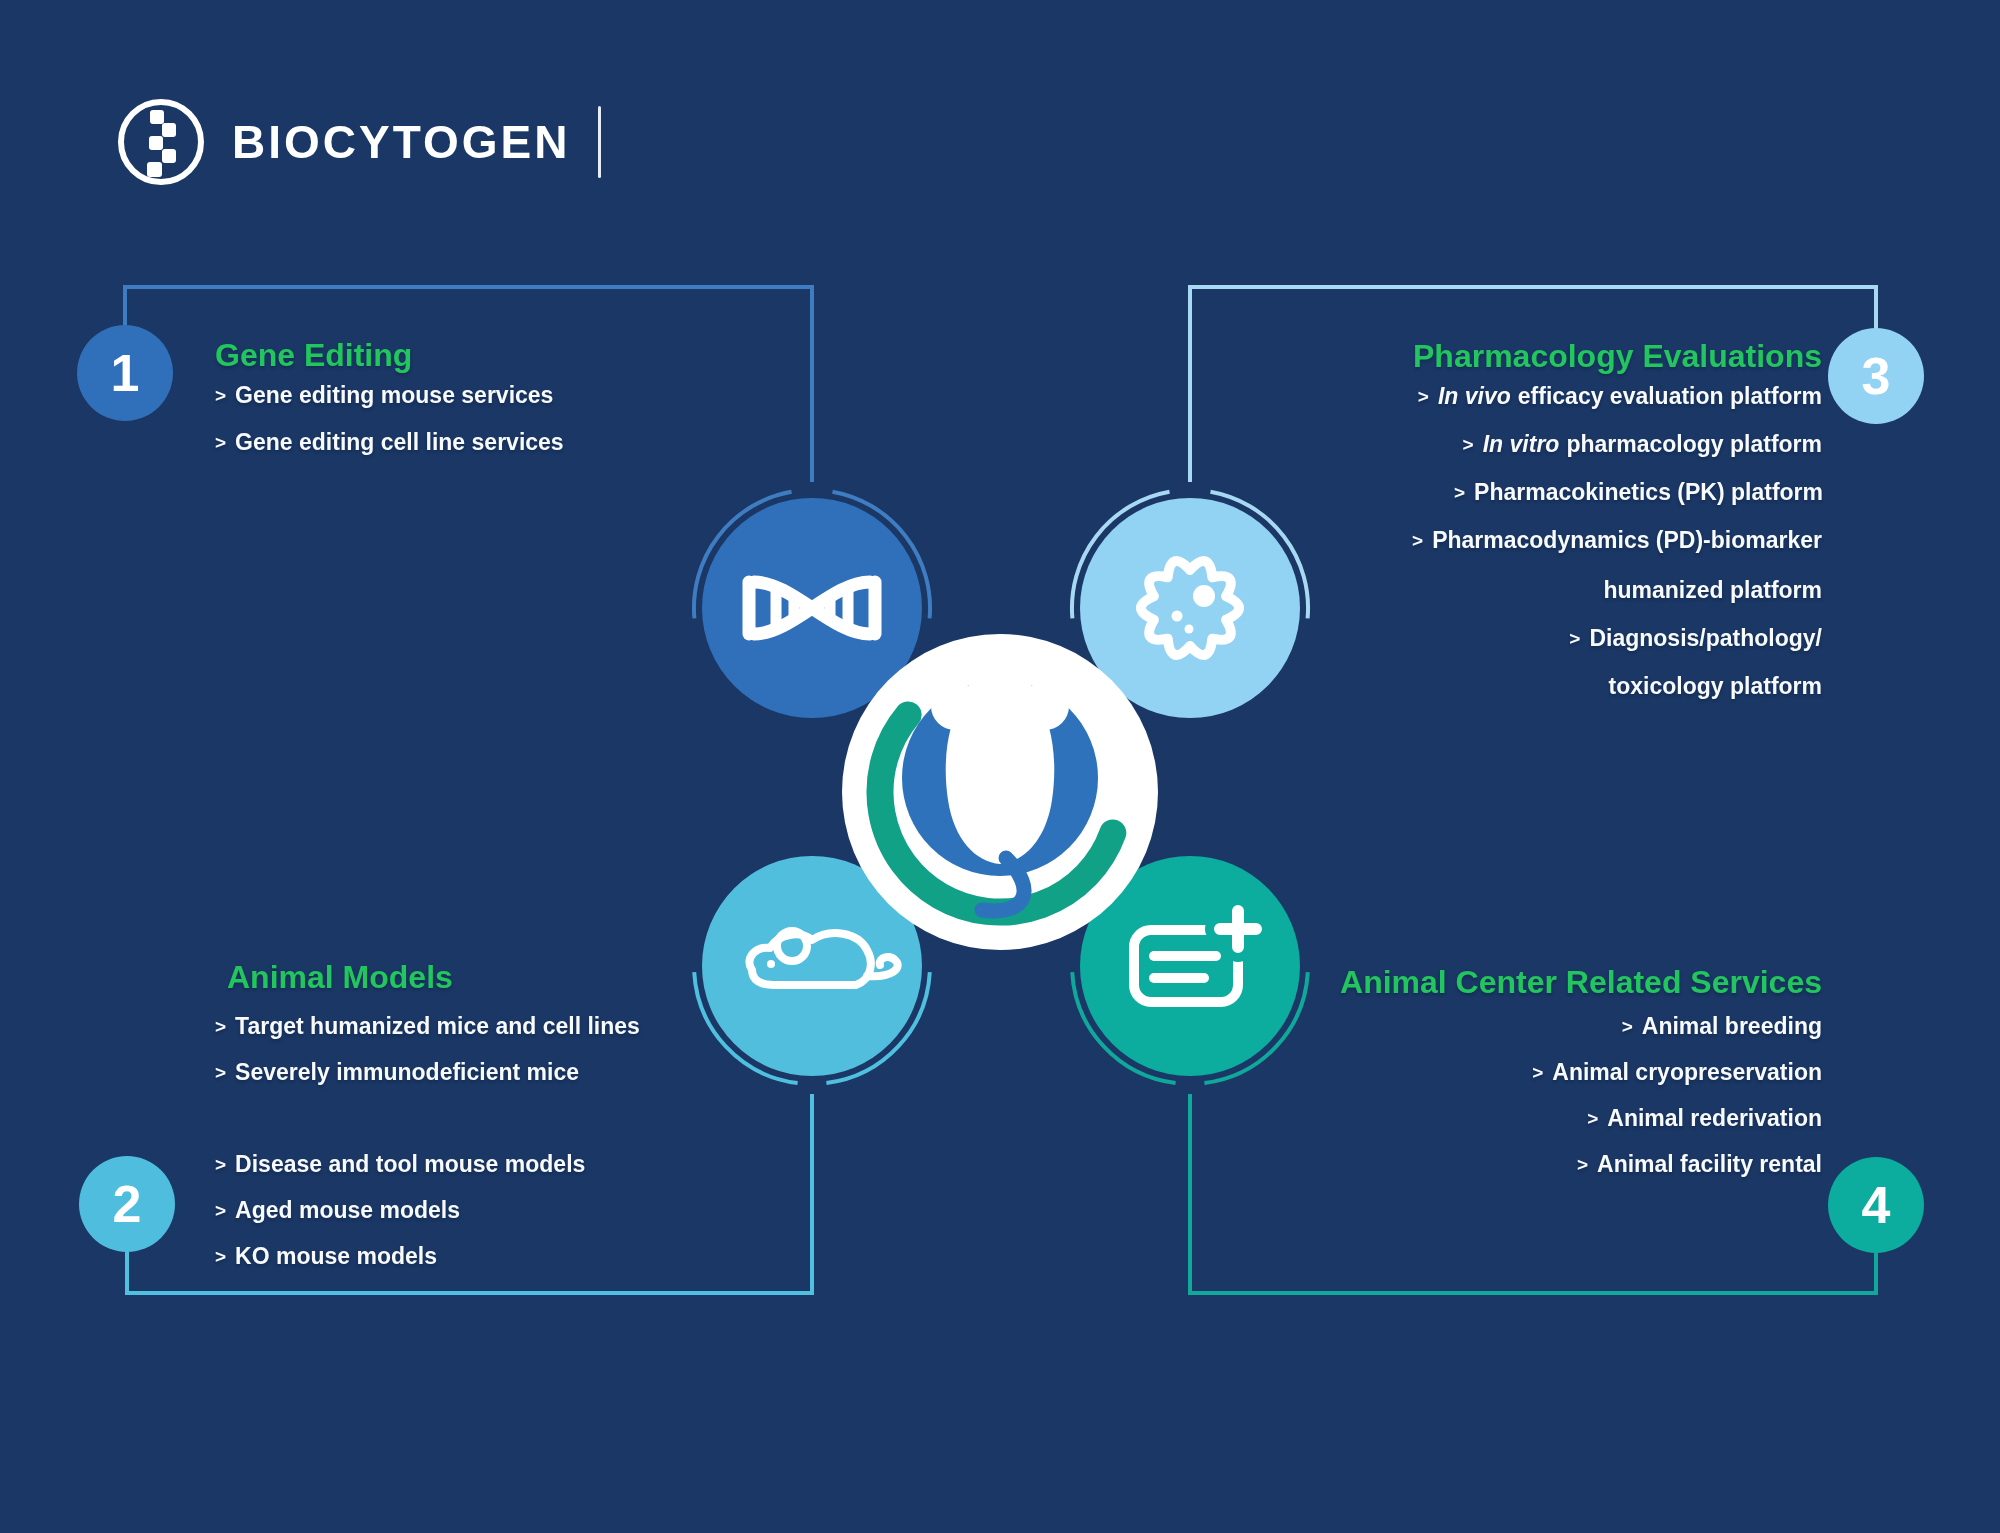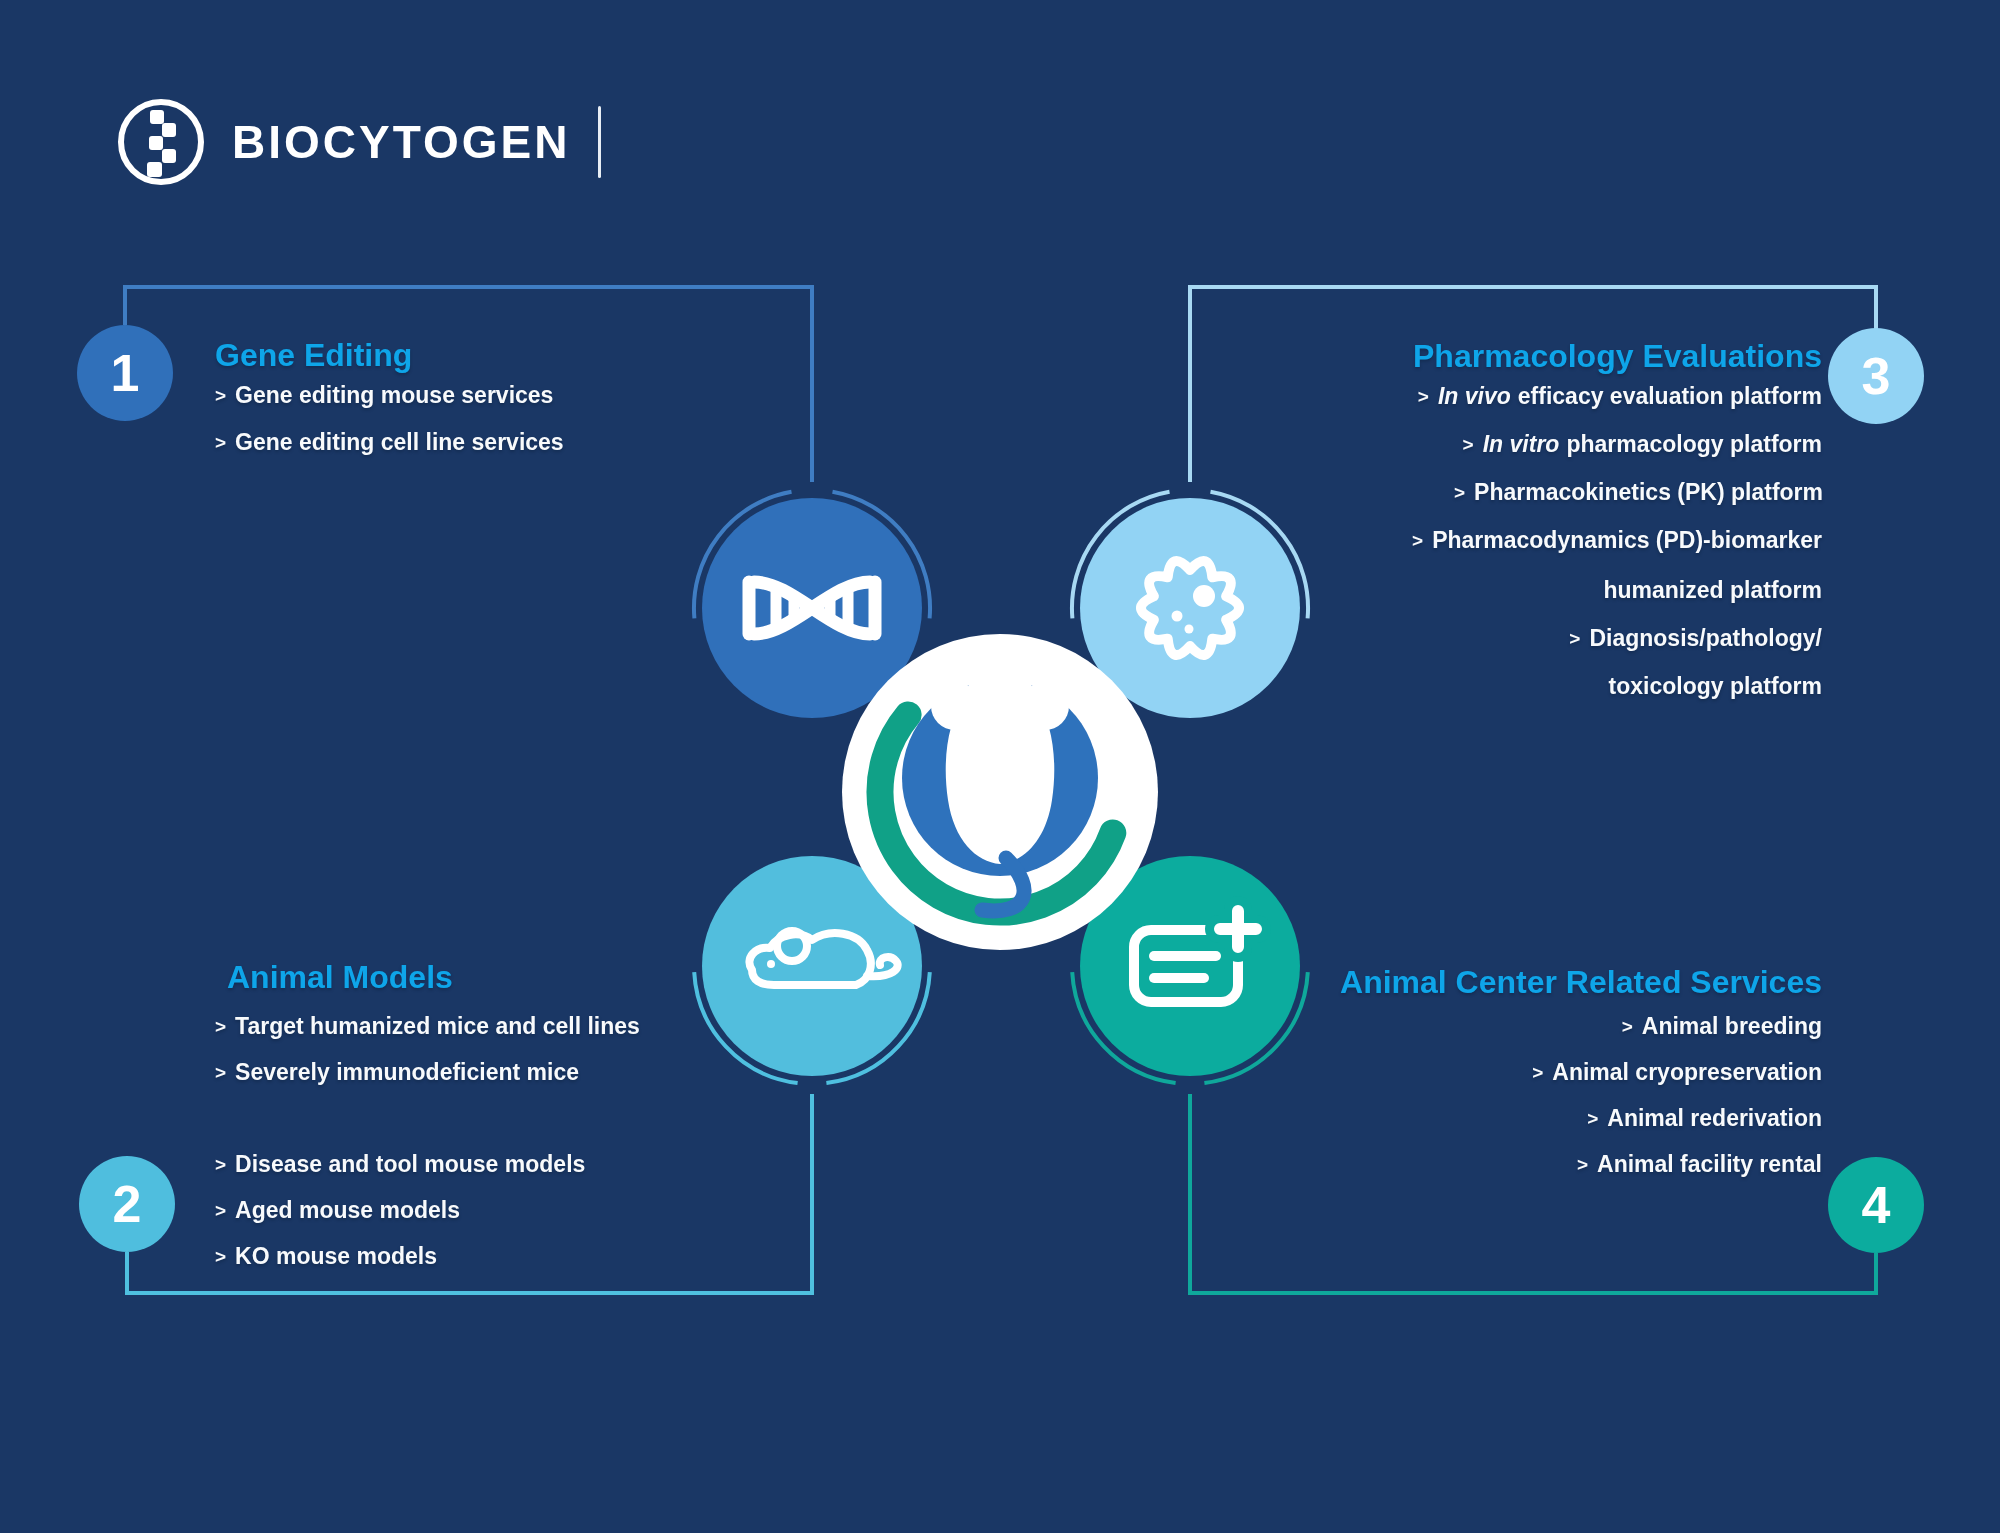--- a/index.html
+++ b/index.html
@@ -11,21 +11,21 @@
   }
   .abs{position:absolute;}
   svg{display:block;}
   
   .brand-row{position:absolute;left:116px;top:98px;height:88px;display:flex;align-items:center;}
   .brand-primary{color:#ffffff;font-size:46px;font-weight:600;letter-spacing:3px;margin-left:26px;}
   .brand-sep{width:3px;height:72px;background:#e8eef5;margin:0 24px 0 28px;border-radius:2px;}
   .brand-secondary{color:#ffffff;font-size:50px;font-weight:700;letter-spacing:2px;display:flex;align-items:center;}
   
   .q-title{
-    position:absolute;font-size:32px;font-weight:700;color:#0ea5e9;
+    position:absolute;font-size:32px;font-weight:700;color:#22c55e;
     transform:translateY(-50%);white-space:nowrap;text-shadow:0 2px 3px rgba(10,25,50,.35);
   }
   .q-item{
     position:absolute;font-size:23px;font-weight:700;color:#f8fafc;
     transform:translateY(-50%);white-space:nowrap;text-shadow:0 2px 3px rgba(10,25,50,.35);text-align:center;
   }
   .q-item .bullet{font-size:19px;font-weight:800;margin-right:9px;position:relative;top:-1px;}
   .q-item .it{font-style:italic;margin-right:7px;}
   .right-align{text-align:center;}
   

